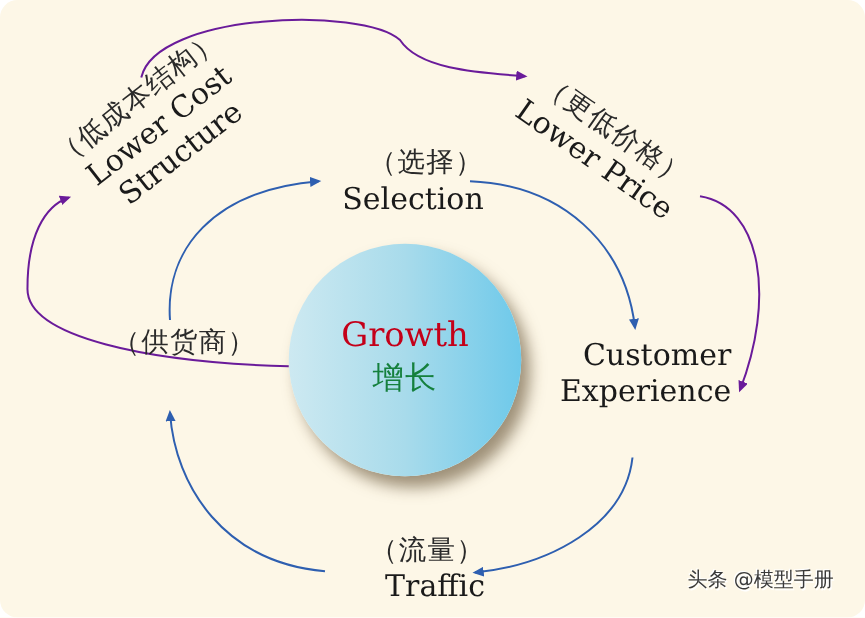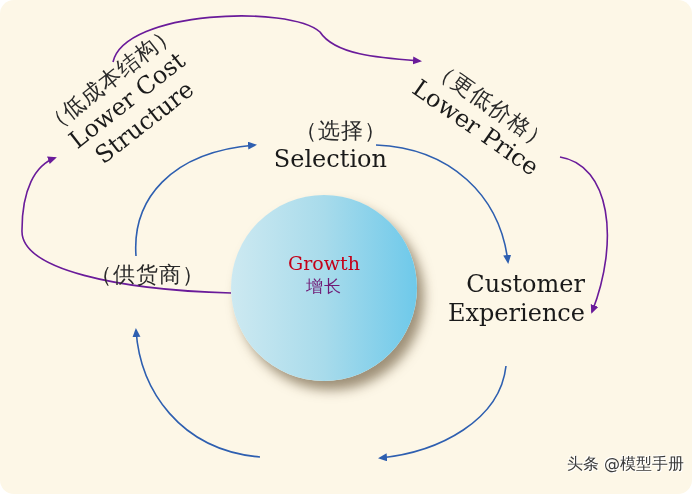--- a/index.html
+++ b/index.html
@@ -12,24 +12,24 @@
   .node { position:absolute; text-align:right; line-height:1.22; }
   .zh { font-size:22px; letter-spacing:1px; color:#2a2a2a; }
   .en { font-size:24px; }
   .rot { position:absolute; transform-origin:center center; text-align:center; line-height:1.18; }
   #growth-circle {
     position:absolute; left:231px; top:195px; width:186px; height:186px; border-radius:50%;
     background:linear-gradient(90deg,#cde9f1 0%,#a8dbeb 50%,#6ec9ea 100%);
     box-shadow:7px 9px 12px rgba(80,60,30,0.55);
   }
   #growth-text { position:absolute; left:231px; top:252px; width:186px; text-align:center; color:#c40019; line-height:1.25; }
-  #growth-text .en { font-size:19px; }
-  #growth-text .zh { font-size:17px; color:#701a75; }
+  #growth-text .en { font-size:27px; }
+  #growth-text .zh { font-size:25px; color:#15803d; }
   #watermark {
-    position:absolute; right:8px; bottom:19px; font-family:"DejaVu Sans","Liberation Sans",sans-serif;
+    position:absolute; right:25px; bottom:19px; font-family:"DejaVu Sans","Liberation Sans",sans-serif;
     font-size:16px; color:#3a3a3a; text-shadow:1px 1px 0 #ffffff, -1px -1px 0 #ffffff;
   }
 </style>
 </head>
 <body>
 
 <div id="stage">
 
   <svg id="arrows" viewBox="0 0 692 494">
     <defs>
@@ -65,20 +65,24 @@
   <div class="node" style="left:247px; top:118px; width:140px;">
     <div class="zh">（选择）</div>
     <div class="en">Selection</div>
   </div>
 
   <div class="node" style="left:425px; top:270px; width:160px;">
     <div class="en">Customer</div>
     <div class="en">Experience</div>
   </div>
 
+  <div class="node" style="left:248px; top:428px; width:140px;">
+    <div class="zh">（流量）</div>
+    <div class="en">Traffic</div>
+  </div>
 
   <div class="node" style="left:65px; top:262px; width:140px;">
     <div class="zh">（供货商）</div>
   </div>
 
   <div id="growth-circle"></div>
   <div id="growth-text">
     <div class="en">Growth</div>
     <div class="zh">增长</div>
   </div>

